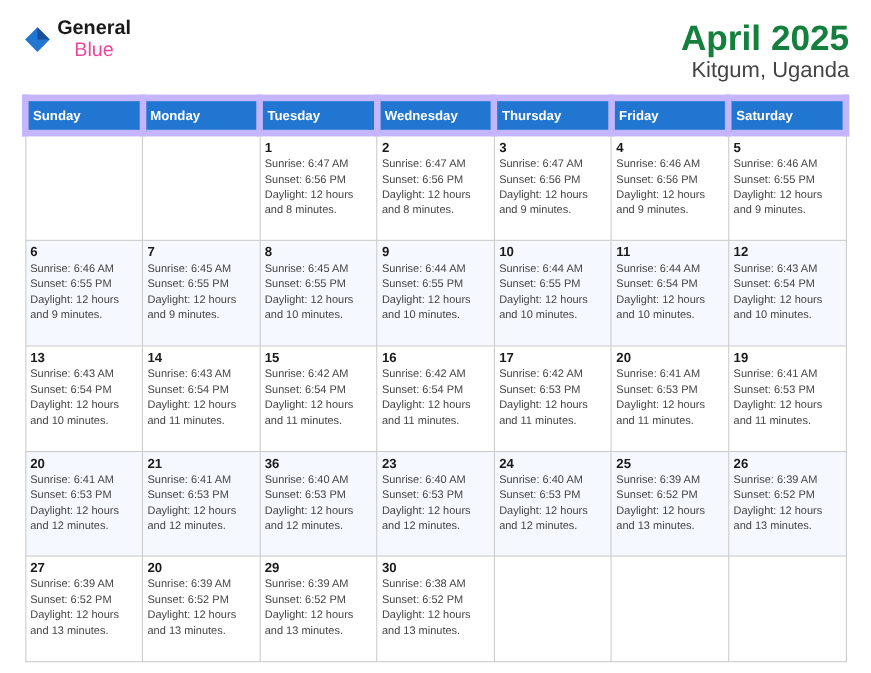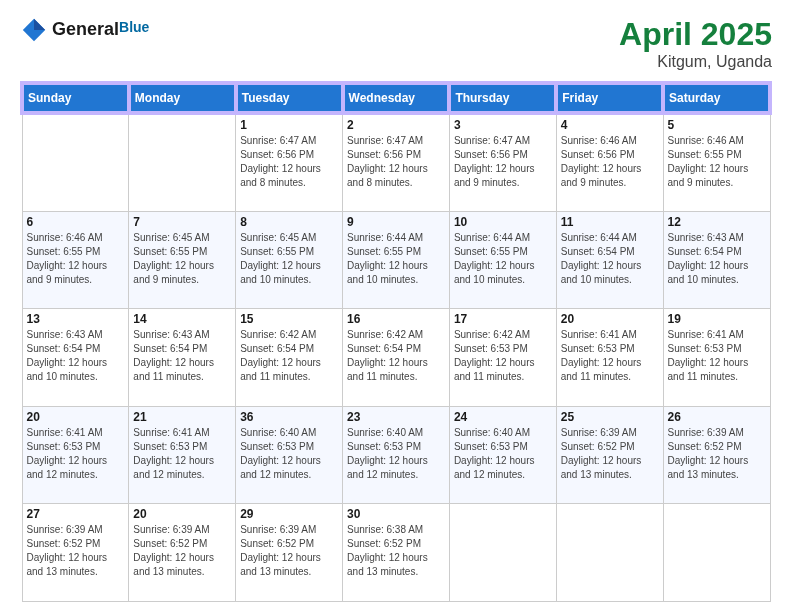--- a/index.html
+++ b/index.html
@@ -23,64 +23,65 @@
       align-items: flex-start;
       margin-bottom: 10px;
     }
     .logo {
       display: flex;
       align-items: center;
       gap: 4px;
     }
     .logo-text {
       display: flex;
-      flex-direction: row;
+      flex-direction: column;
       line-height: 1.1;
+      align-items: center;
     }
     .logo-general {
       font-size: 18px;
       font-weight: bold;
       color: #1a1a1a;
     }
     .logo-blue {
-      font-size: 14px;
-      font-weight: bold;
-      color: #0369a1;
+      font-size: 18px;
+      font-weight: normal;
+      color: #ec4899;
     }
     .logo-icon {
       width: 28px;
       height: 28px;
     }
     .title-block {
       text-align: right;
     }
     .title-month {
       font-size: 32px;
       font-weight: bold;
       color: #15803d;
     }
     .title-location {
-      font-size: 16px;
+      font-size: 20px;
       color: #444;
     }
     .calendar {
       flex: 1;
       border: 1px solid #ccc;
       border-collapse: collapse;
       width: 100%;
       table-layout: fixed;
     }
     .calendar th {
       background: #2176d2;
       color: #fff;
       font-size: 12px;
       font-weight: bold;
       padding: 6px 4px;
       text-align: left;
-      border: 4px solid #c4b5fd;
+      border: 6px solid #c4b5fd;
     }
     .calendar td {
       vertical-align: top;
       border: 1px solid #ccc;
       padding: 3px 4px;
       font-size: 9.5px;
       color: #333;
       height: 80px;
       width: calc(100%/7);
     }

